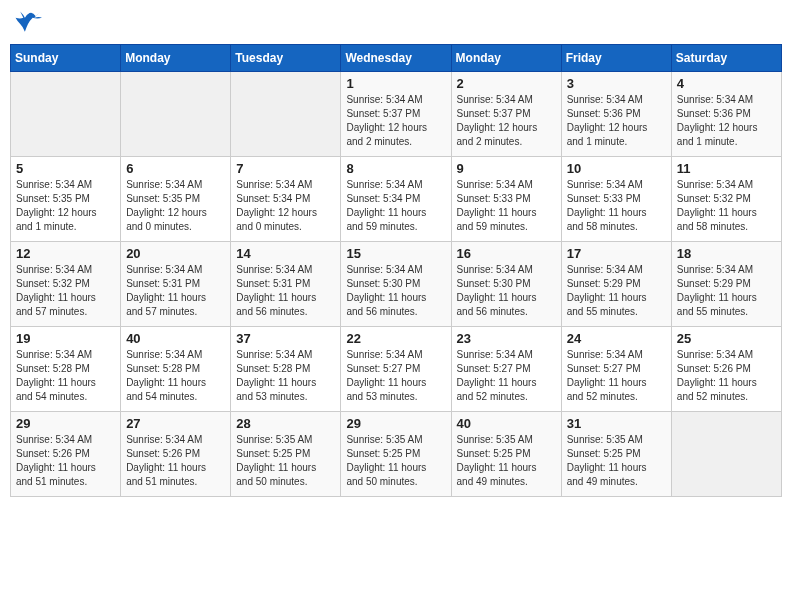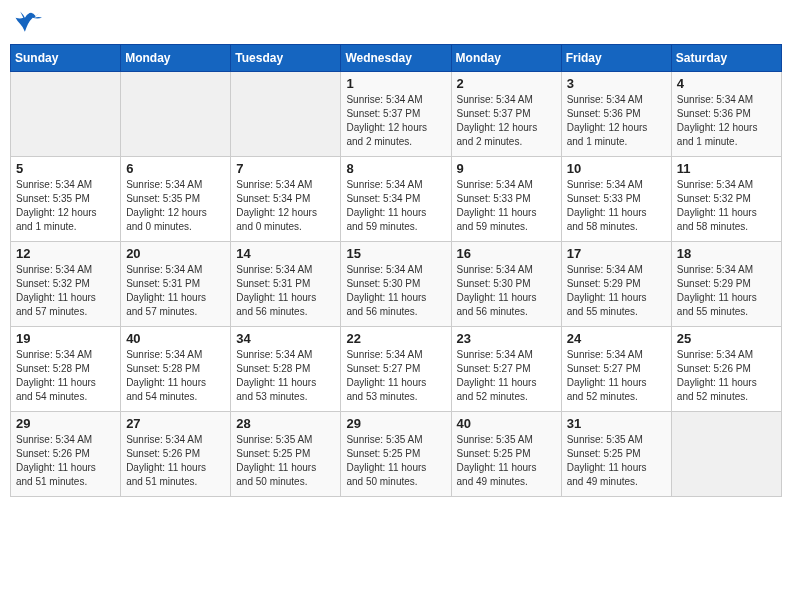--- a/index.html
+++ b/index.html
@@ -266,21 +266,21 @@
 and 54 minutes.</div>
         </td>
         <td>
           <div class="day-number">40</div>
           <div class="day-info" style="white-space: pre-line;">Sunrise: 5:34 AM
 Sunset: 5:28 PM
 Daylight: 11 hours
 and 54 minutes.</div>
         </td>
         <td>
-          <div class="day-number">34</div>
+          <div class="day-number">37</div>
           <div class="day-info" style="white-space: pre-line;">Sunrise: 5:34 AM
 Sunset: 5:28 PM
 Daylight: 11 hours
 and 53 minutes.</div>
         </td>
         <td>
           <div class="day-number">22</div>
           <div class="day-info" style="white-space: pre-line;">Sunrise: 5:34 AM
 Sunset: 5:27 PM
 Daylight: 11 hours

